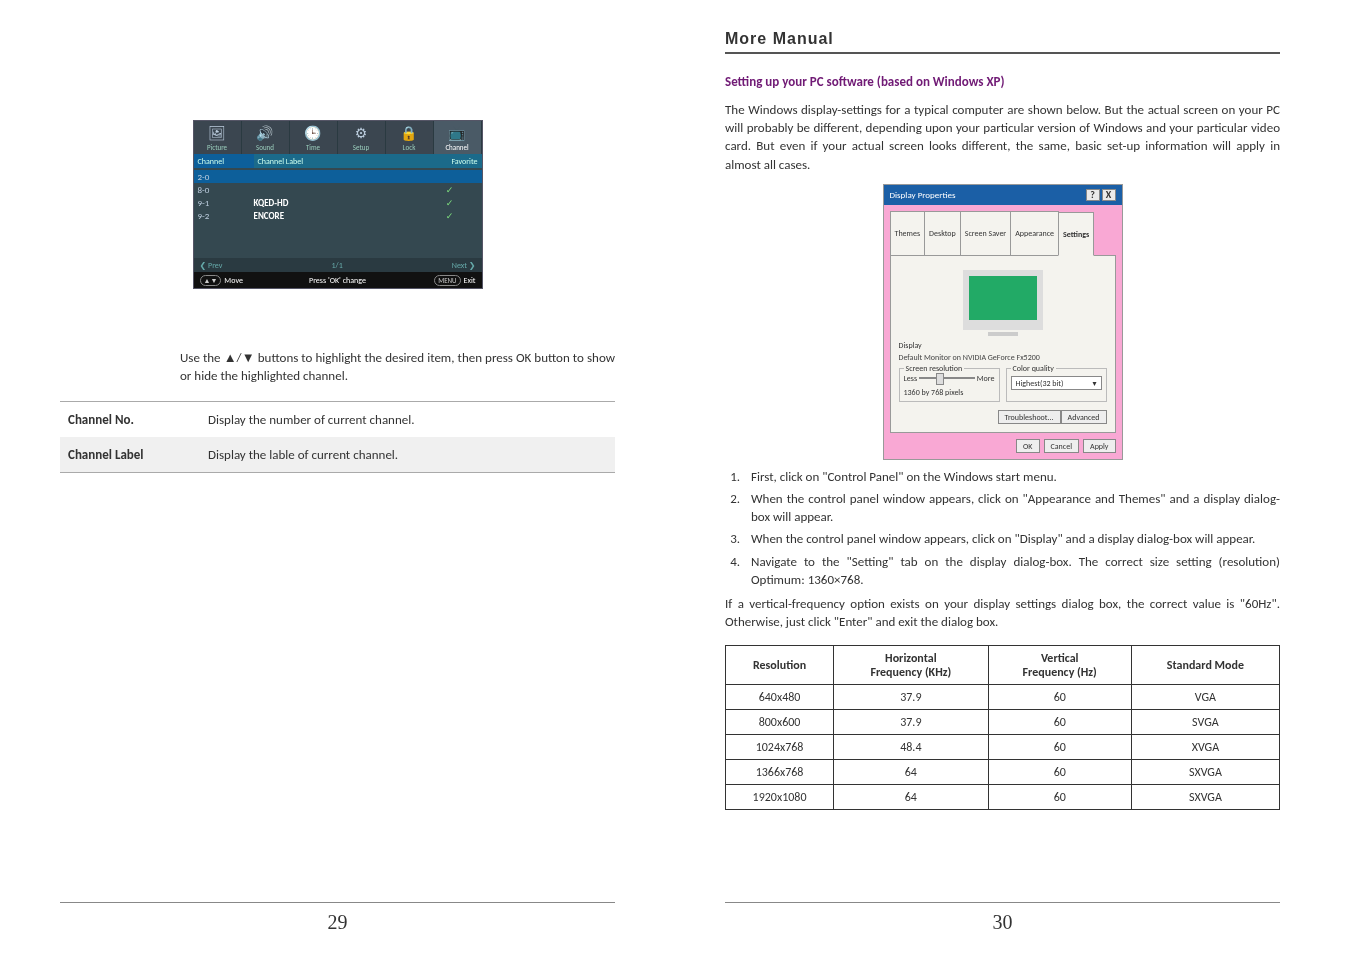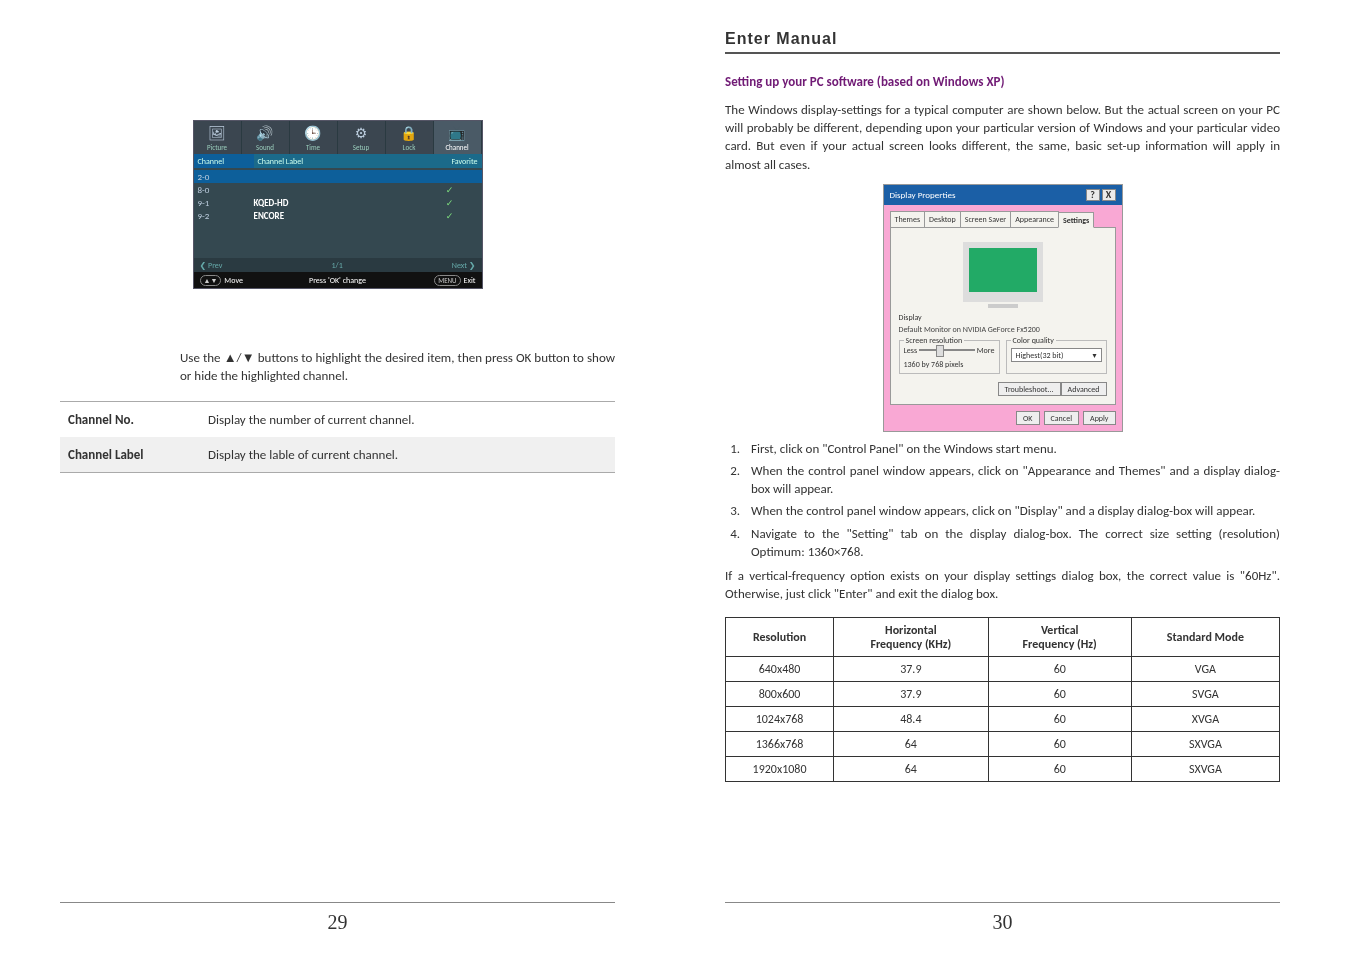--- a/index.html
+++ b/index.html
@@ -101,21 +101,21 @@
     width: 240px;
     margin: 2px auto 8px auto;
     border: 1px solid #999;
     font-size: 9px;
     background: #f9a8d4;
   }
   .dp-title { background: #1b5fa6; color: #fff; padding: 4px 6px; display:flex; justify-content:space-between; align-items:center; }
   .dp-title .wb { display:flex; gap:2px; }
   .dp-title .wb span { background:#eaeaea; color:#333; border:1px solid #888; width:14px; height:12px; display:flex; align-items:center; justify-content:center; font-size:10px; font-weight:bold; }
   .dp-tabs { display:flex; margin: 6px 6px 0 6px; }
-  .dp-tab { border:1px solid #999; border-bottom:none; padding:2px 4px; margin-right:-1px; background:#f4f3ee; font-size:8px; position:relative; }
+  .dp-tab { border:1px solid #999; border-bottom:none; padding:16px 4px; margin-right:-1px; background:#f4f3ee; font-size:8px; position:relative; }
   .dp-tab.sel { background:#f4f3ee; font-weight:bold; z-index:2; border-bottom:1px solid #f4f3ee; top:1px; }
   .dp-pane { border:1px solid #999; margin:0 6px 6px 6px; padding:8px; background:#f4f3ee; }
   .dp-monitor { width:80px; height:60px; margin:6px auto 10px auto; background:#2a6; border:6px solid #ddd; border-bottom-width:10px; position:relative; }
   .dp-monitor::after { content:""; position:absolute; bottom:-16px; left:50%; transform:translateX(-50%); width:30px; height:4px; background:#ccc; }
   .dp-label { font-size:8px; margin-bottom:2px; }
   .dp-sub { font-size:8px; color:#444; margin-bottom:6px; }
   .dp-fields { display:flex; gap:6px; }
   .dp-field { flex:1; border:1px solid #bbb; padding:4px; position:relative; }
   .dp-field legend { font-size:8px; position:absolute; top:-6px; left:4px; background:#f4f3ee; padding:0 2px; }
   .dp-slider { display:flex; align-items:center; gap:2px; font-size:8px; }
@@ -200,21 +200,21 @@
         <td>Display the lable of current channel.</td>
       </tr>
     </tbody>
       </table>
   </div>
   <div class="page-footer">29</div>
 </div>
 
 <div class="page page-right">
   <div class="content">
-    <div class="section-bar">Enter Manual</div>
+    <div class="section-bar">More Manual</div>
     <p class="subtitle">Setting up your PC software (based on Windows XP)</p>
     <p class="body-text">The Windows display-settings for a typical computer are shown below. But the actual screen on your PC will probably be different, depending upon your particular version of Windows and your particular video card. But even if your actual screen looks different, the same, basic set-up information will apply in almost all cases.</p>
 
     <div class="dp">
       <div class="dp-title">
         <span>Display Properties</span>
         <span class="wb">
           <span>?</span>
           <span>X</span>
         </span>

